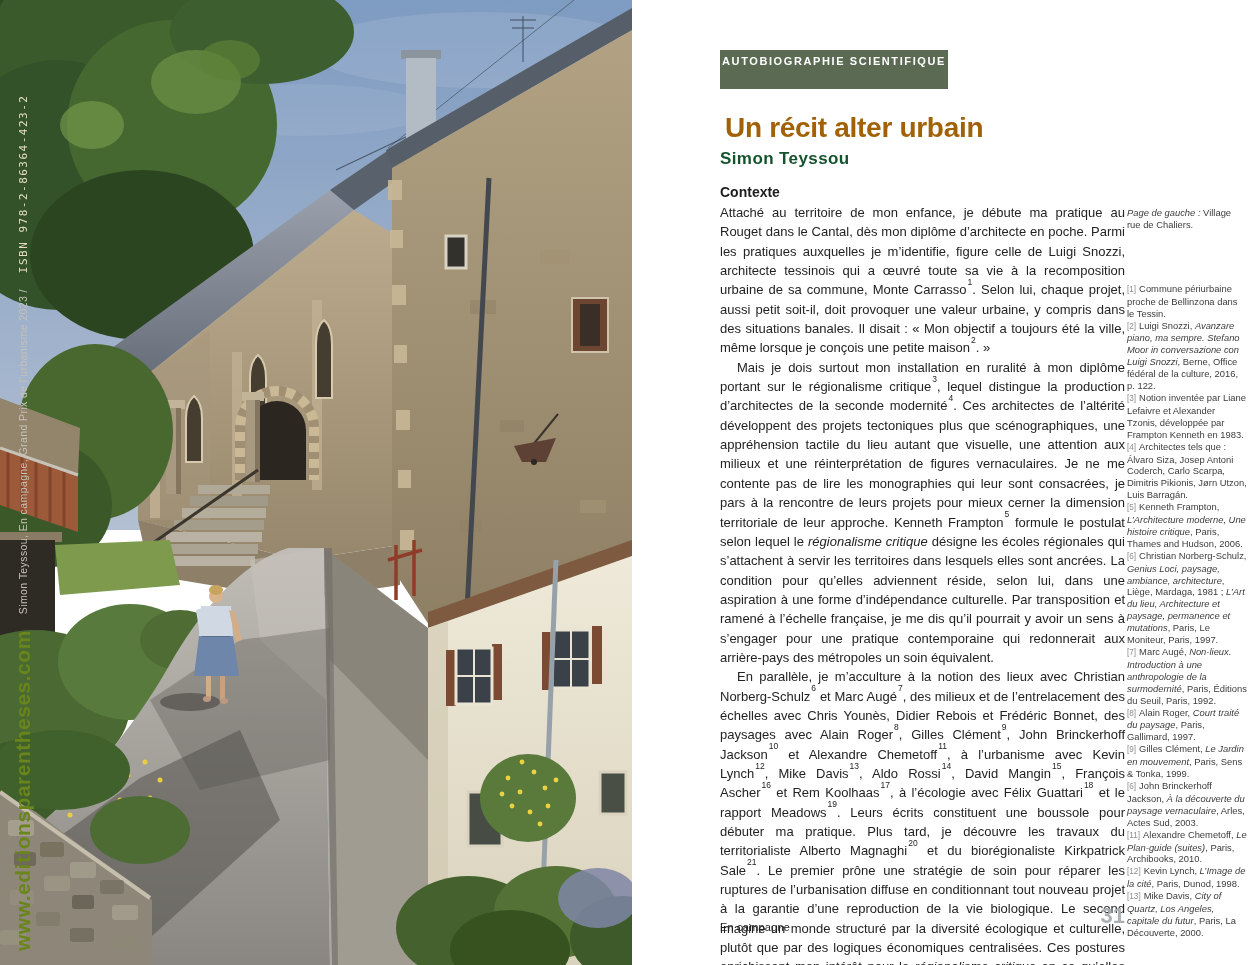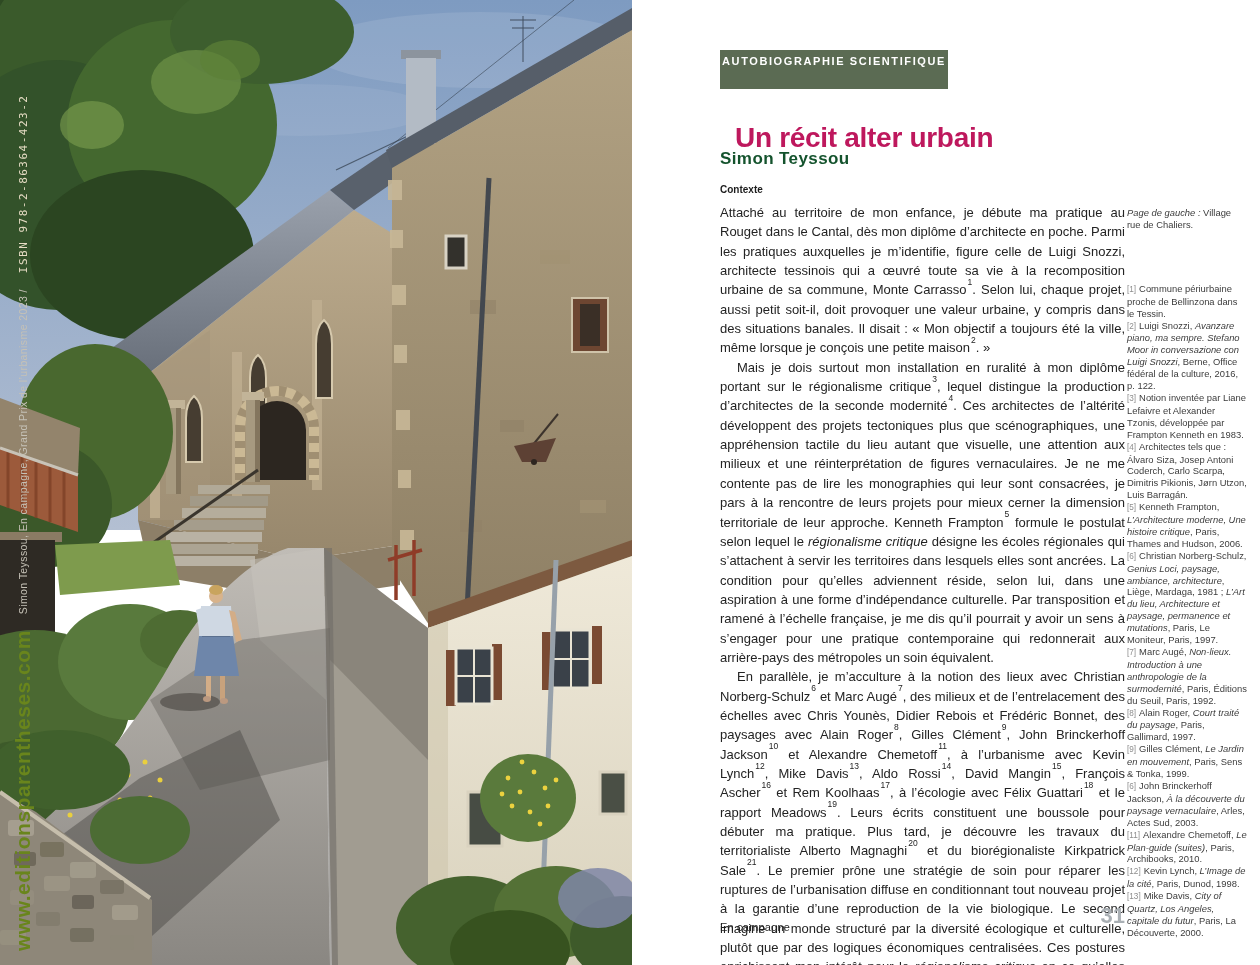--- a/index.html
+++ b/index.html
@@ -17,25 +17,25 @@
   .spine-url{font-size:21px;font-weight:bold;color:#69851c;letter-spacing:.5px;white-space:nowrap;}
   .spine-credit{font-size:10.5px;color:#c5c1b6;letter-spacing:.4px;white-space:nowrap;}
   .spine-isbn{font-family:"DejaVu Sans Mono",monospace;font-size:11px;color:#e6dcc4;
               letter-spacing:1.5px;white-space:nowrap;}
 
   
   .text-half{position:absolute;left:632px;top:0;width:628px;height:965px;background:#fff;}
   .category-tag{position:absolute;left:88px;top:50px;width:228px;height:39px;background:#5b6b53;
                 color:#fff;font-size:11px;font-weight:bold;letter-spacing:1.6px;
                 text-align:center;line-height:22px;}
-  .title{position:absolute;left:87px;top:106px;margin:16px;font-size:28px;font-weight:bold;
-         color:#be185d;letter-spacing:-.3px;}
+  .title{position:absolute;left:87px;top:106px;margin:6px;font-size:28px;font-weight:bold;
+         color:#a16207;letter-spacing:-.3px;}
   .author{position:absolute;left:88px;top:149px;font-size:17px;font-weight:bold;
           color:#14532d;letter-spacing:.4px;}
-  .section-heading{position:absolute;left:88px;top:184px;margin:0;font-size:10px;
+  .section-heading{position:absolute;left:88px;top:184px;margin:0;font-size:14px;
                    font-weight:bold;color:#1c1c1c;}
   .body-col{position:absolute;left:88px;top:203px;width:405px;font-size:13px;
             line-height:19.35px;color:#232323;text-align:justify;hyphens:auto;}
   .body-col p{margin:0;}
   .body-col p.indent{text-indent:17px;}
   .body-col sup{font-size:8.5px;line-height:0;position:relative;top:-4px;margin-left:1px;}
   .notes-col{position:absolute;left:495px;top:207px;width:120px;font-size:9.4px;
              line-height:11.9px;color:#3c3c3c;}
   .caption{margin-bottom:52px;}
   .note{margin:0;}

